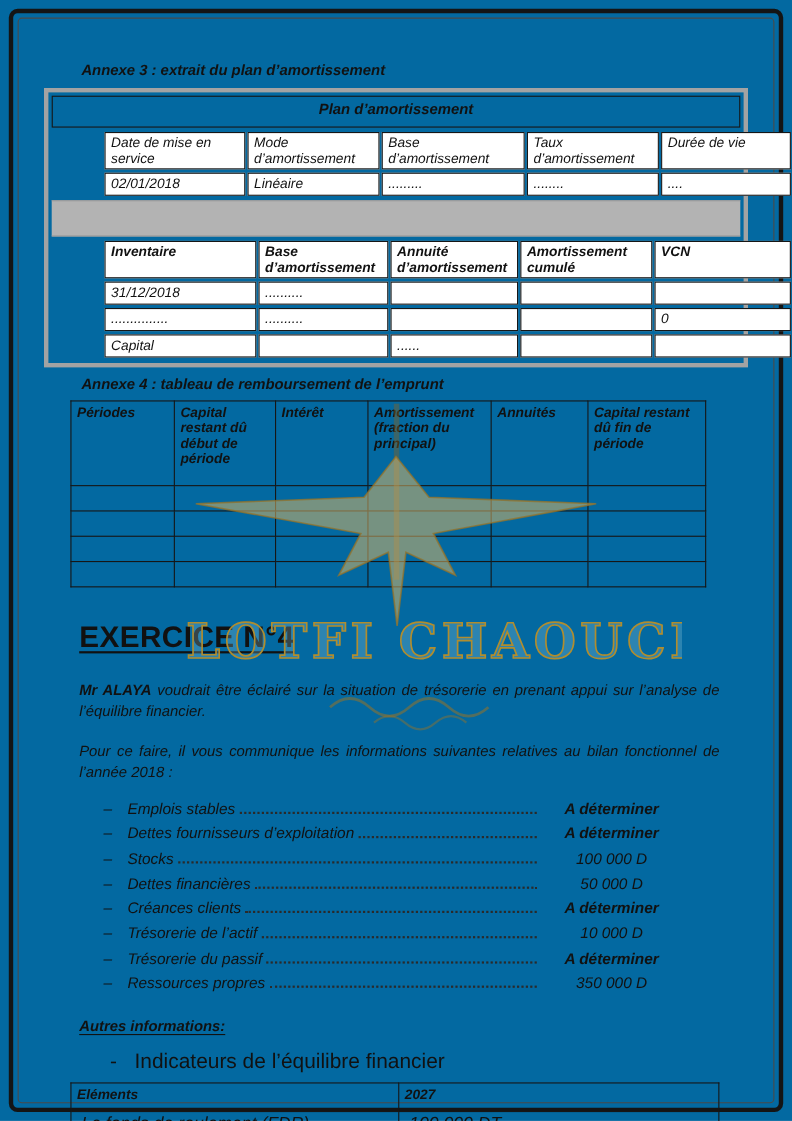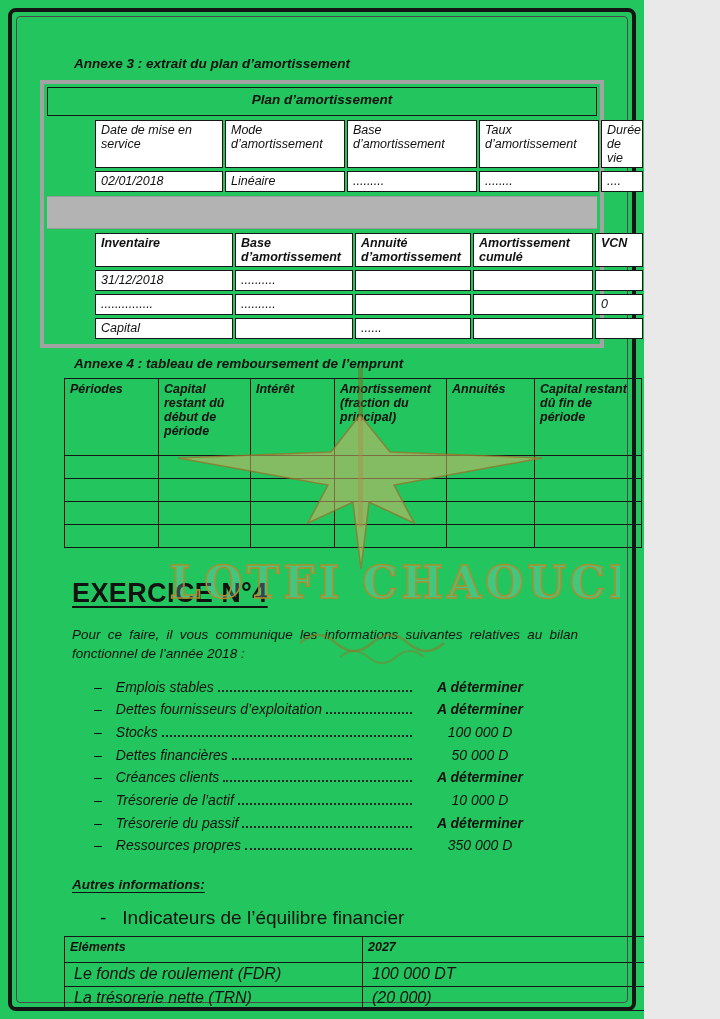--- a/index.html
+++ b/index.html
@@ -1,16 +1,16 @@
 <!DOCTYPE html>
 <html><head>
 <meta charset="utf-8">
 <style>
   html,body{margin:0;padding:0;background:#e9e9e9;}
-  .page{position:relative;width:644px;height:1019px;background:#22c55e;overflow:hidden;
+  .page{position:relative;width:720px;height:1019px;background:#0369a1;overflow:hidden;
         font-family:"Liberation Sans",sans-serif;color:#111;}
   .frame-outer{position:absolute;inset:8px;border:4px solid #141414;border-radius:8px;pointer-events:none;}
   .frame-inner{position:absolute;inset:16px;border:1px solid #4a4a4a;border-radius:4px;pointer-events:none;}
   .content{position:absolute;left:40px;right:40px;top:56px;z-index:1;}
 
   .annexe-heading{font-size:13.5px;font-weight:bold;font-style:italic;margin:0 0 9px 34px;}
 
   
   .plan-box{border:4px solid #a3a3a3;padding:2px;}
   .plan-title{border:1.4px solid #161616;margin:1px;text-align:center;font-weight:bold;
@@ -190,20 +190,21 @@
             <td></td>
             <td></td>
             <td></td>
             <td></td>
           </tr>
     </tbody>
       </table>
 
     <h1 class="exercice-title">EXERCICE N°4</h1>
 
+    <p class="doc"><span class="name">Mr ALAYA</span> <span>voudrait être éclairé sur la situation de trésorerie en prenant appui sur l’analyse de l’équilibre financier.</span></p>
 
     <p class="doc" style="margin-top:17px;">Pour ce faire, il vous communique les informations suivantes relatives au bilan fonctionnel de l’année 2018 :</p>
 
     <div class="fin-list">
       <div class="fin-item val-bold">
         <span class="fin-label">Emplois stables</span>
           <span class="leader"></span>
           <span class="fin-value">A déterminer</span>
       </div>
       <div class="fin-item val-bold">

